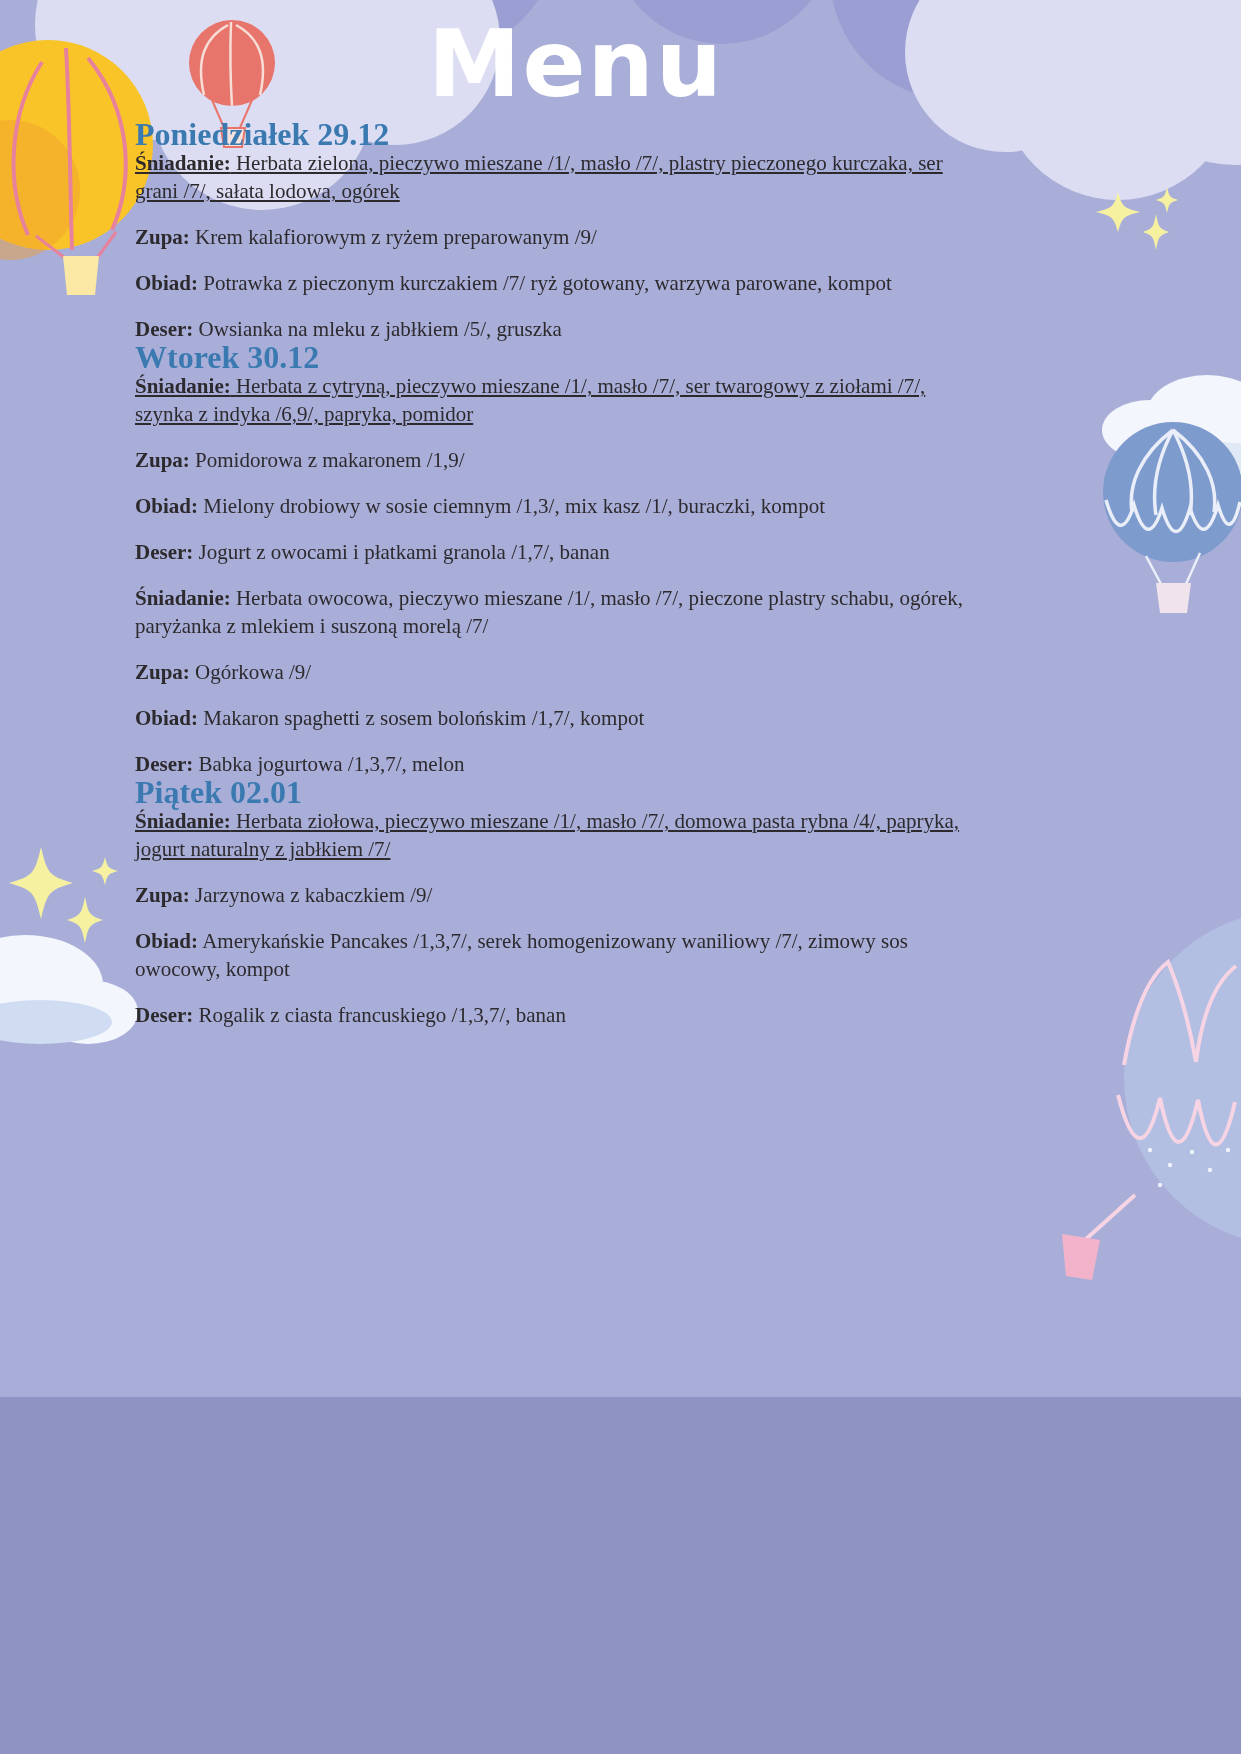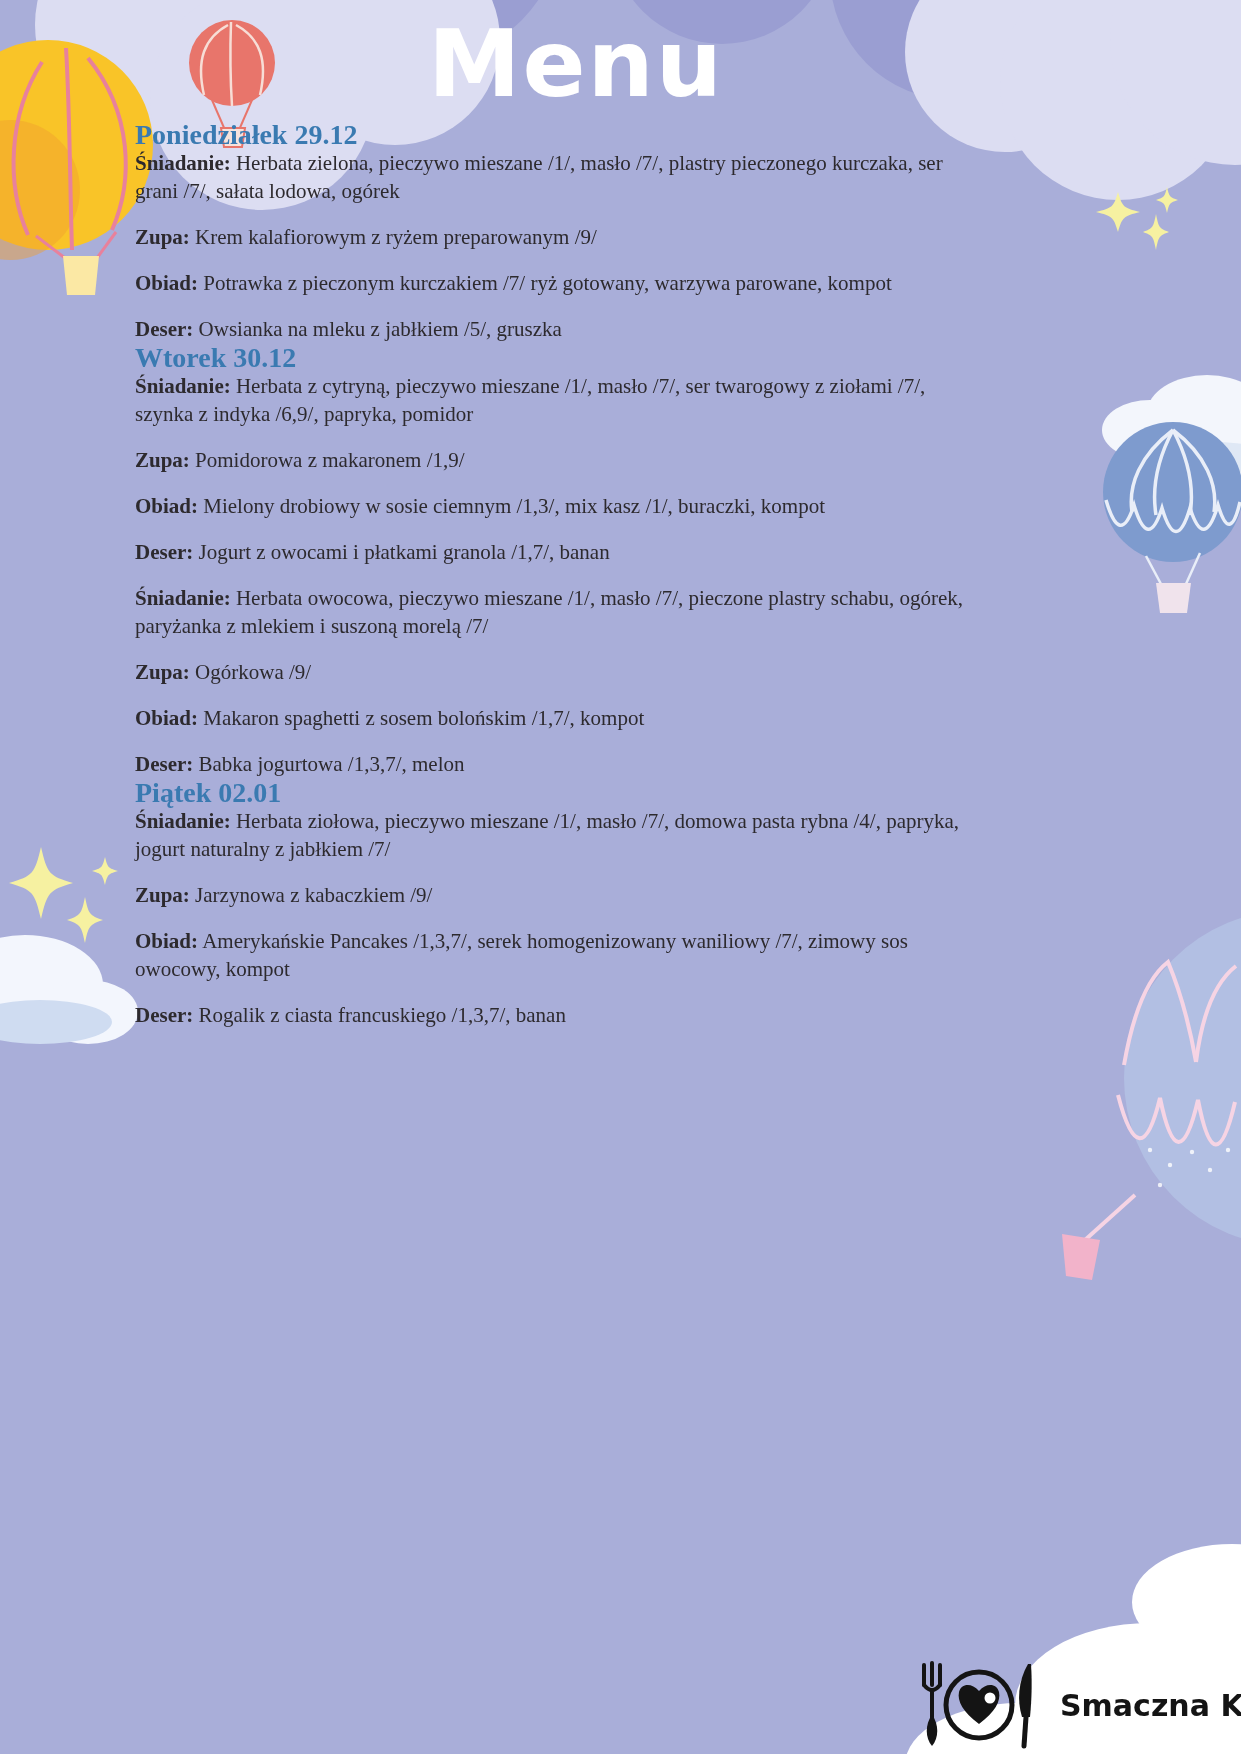--- a/index.html
+++ b/index.html
@@ -1,34 +1,34 @@
 <!DOCTYPE html>
 <html><head>
 <meta charset="utf-8">
 <style>
   html,body { margin:0; padding:0; background:#8e93c4; }
   .page {
-    position:relative; width:1241px; height:1754px;
+    position:relative; width:1241px; height:1397px;
     background:#a9aed9; overflow:hidden;
     font-family:"Liberation Serif", serif;
   }
   svg.deco { position:absolute; left:0; top:0; pointer-events:none; }
   .menu-title {
     position:absolute; left:428px; top:10px;
     font-family:"DejaVu Sans", sans-serif; font-weight:bold;
     font-size:93px; letter-spacing:2px; color:#ffffff;
   }
   .content { position:absolute; left:135px; top:120px; width:852px; }
   .day + .day { }
   .day-heading {
-    margin:0; font-size:28px; line-height:29px; font-weight:bold;
+    margin:0; font-size:32px; line-height:29px; font-weight:bold;
     color:#3a7ab1; font-family:"Liberation Serif", serif;
   }
   .meal { margin:18px 0 0 0; font-size:21px; line-height:28px; color:#2d2a2e; }
-  .day-heading + .meal { margin-top:0; }
+  .day-heading + .meal { margin-top:0;text-decoration:underline; }
   .meal b { font-weight:bold; }
   .brand {
     position:absolute; left:912px; top:1658px;
     display:flex; align-items:center; gap:14px;
   }
   .brand-name {
     font-family:"DejaVu Sans", sans-serif; font-weight:bold;
     font-size:30px; color:#141414; white-space:nowrap;
   }
 </style>

